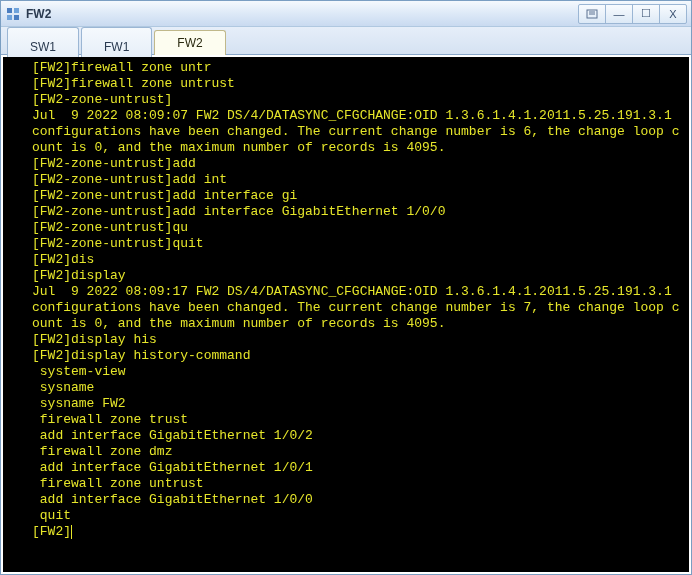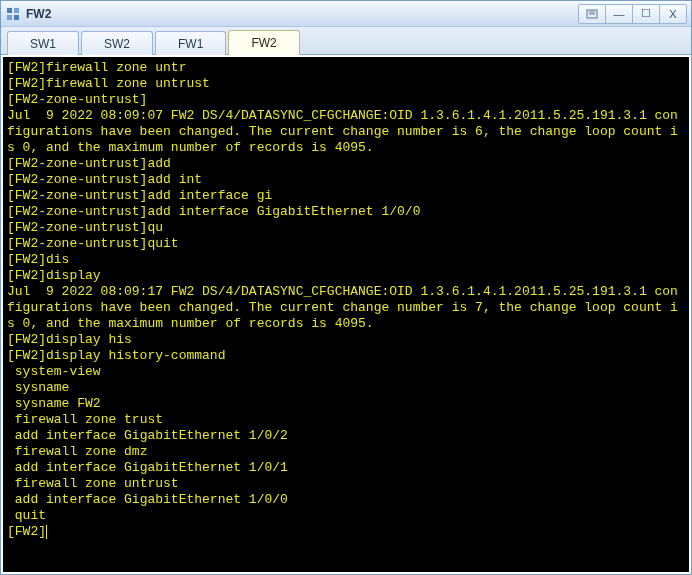--- a/index.html
+++ b/index.html
@@ -64,34 +64,34 @@
     .tabbar {
       height: 28px;
       background: linear-gradient(to bottom, #e6eef9, #d5e2f2);
       border-bottom: 1px solid #8aa8c9;
       display: flex;
       align-items: flex-end;
       padding-left: 6px;
       padding-top: 3px;
     }
     .tab {
-      height: 24px;
+      height: 38px;
       padding: 0 22px;
       border: 1px solid #9bb6d4;
       border-bottom: none;
       background: linear-gradient(to bottom, #f5f9fd, #e2ecf7);
       border-radius: 3px 3px 0 0;
       display: flex;
       align-items: center;
       font-size: 12px;
       color: #2a3a50;
       margin-right: 2px;
       cursor: pointer;
       position: relative;
-      top: 1px;
+      top: 11px;
       min-width: 64px;
       justify-content: center;
     }
     .tab.active {
       background: #fdfdf0;
       border-color: #c0b88a;
       color: #2a2a10;
       z-index: 2;
       top: 1px;
       height: 25px;
@@ -129,20 +129,21 @@
     }
     .terminal::-webkit-scrollbar-button {
       height: 16px;
       background: linear-gradient(to bottom, #f0f6fc, #d2e2f3);
       border: 1px solid #9bb6d4;
     }
     .term-line {
       display: block;
       white-space: pre-wrap;
       word-break: break-all;
+      margin-left: 25px;
     }
     .cursor {
       display: inline-block;
       width: 1px;
       height: 14px;
       background: #e6e62a;
       vertical-align: text-bottom;
       animation: blink 1s steps(1) infinite;
       margin-left: 0;
     }
@@ -171,21 +172,20 @@
           </svg>
       </div>
       <div class="win-btn">—</div>
       <div class="win-btn">☐</div>
       <div class="win-btn">X</div>
     </div>
   </div>
 
   <div class="tabbar">
     <div class="tab">SW1</div>
-    <div class="tab">SW2</div>
     <div class="tab">FW1</div>
     <div class="tab active">FW2</div>
   </div>
 
   <div class="terminal-wrap">
     <div class="terminal" id="terminal"><span class="term-line">[FW2]firewall zone untr</span><span class="term-line">[FW2]firewall zone untrust</span><span class="term-line">[FW2-zone-untrust]</span><span class="term-line">Jul  9 2022 08:09:07 FW2 DS/4/DATASYNC_CFGCHANGE:OID 1.3.6.1.4.1.2011.5.25.191.3.1 configurations have been changed. The current change number is 6, the change loop count is 0, and the maximum number of records is 4095.</span><span class="term-line">[FW2-zone-untrust]add</span><span class="term-line">[FW2-zone-untrust]add int</span><span class="term-line">[FW2-zone-untrust]add interface gi</span><span class="term-line">[FW2-zone-untrust]add interface GigabitEthernet 1/0/0</span><span class="term-line">[FW2-zone-untrust]qu</span><span class="term-line">[FW2-zone-untrust]quit</span><span class="term-line">[FW2]dis</span><span class="term-line">[FW2]display</span><span class="term-line">Jul  9 2022 08:09:17 FW2 DS/4/DATASYNC_CFGCHANGE:OID 1.3.6.1.4.1.2011.5.25.191.3.1 configurations have been changed. The current change number is 7, the change loop count is 0, and the maximum number of records is 4095.</span><span class="term-line">[FW2]display his</span><span class="term-line">[FW2]display history-command</span><span class="term-line"> system-view</span><span class="term-line"> sysname</span><span class="term-line"> sysname FW2</span><span class="term-line"> firewall zone trust</span><span class="term-line"> add interface GigabitEthernet 1/0/2</span><span class="term-line"> firewall zone dmz</span><span class="term-line"> add interface GigabitEthernet 1/0/1</span><span class="term-line"> firewall zone untrust</span><span class="term-line"> add interface GigabitEthernet 1/0/0</span><span class="term-line"> quit</span><span class="term-line">[FW2]<span class="cursor"></span></span></div>
   </div>
 </div>
 
 </body></html>

